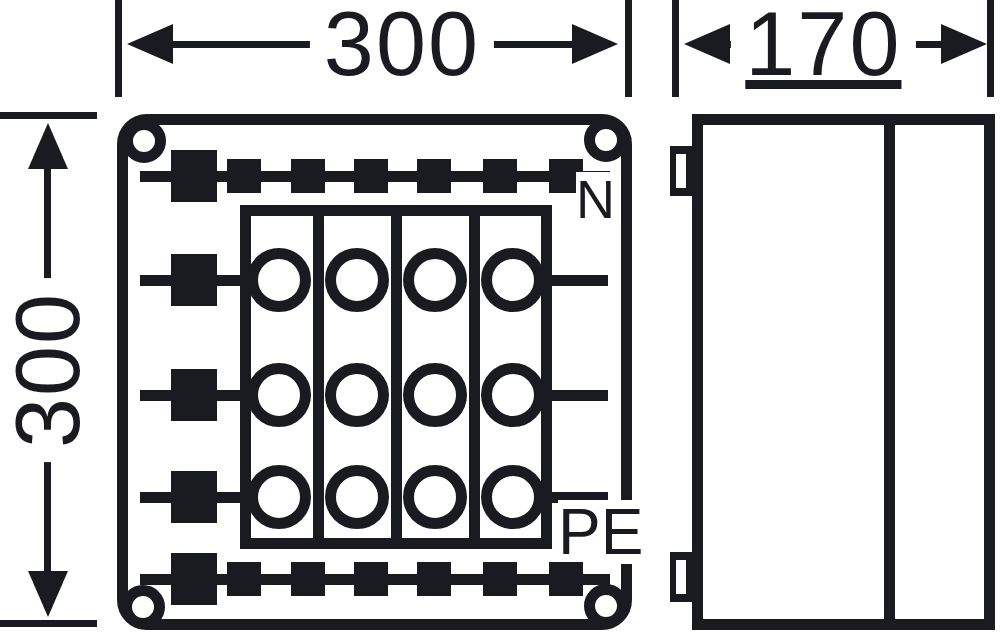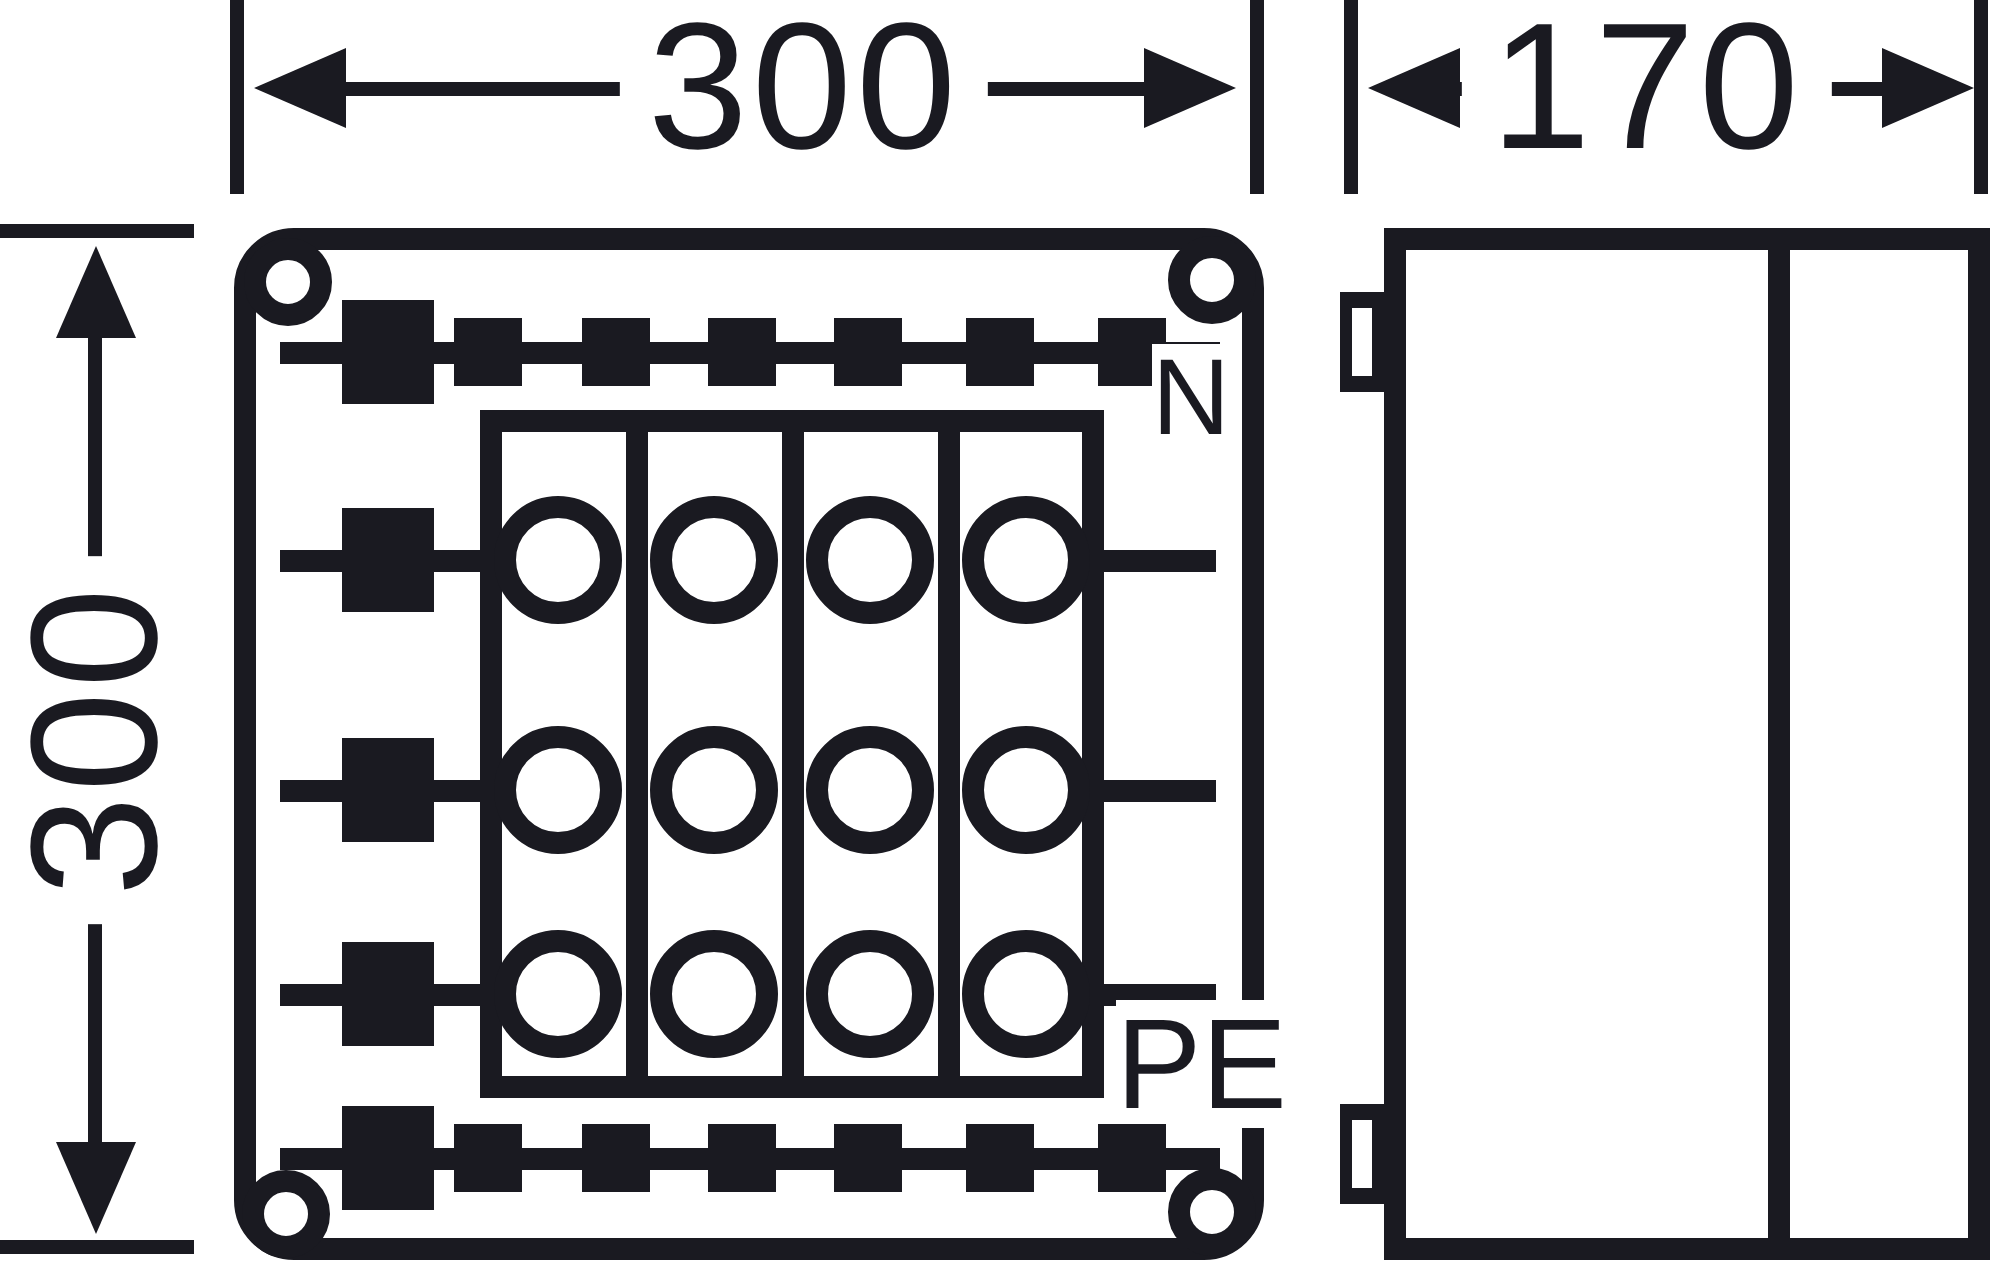--- a/index.html
+++ b/index.html
@@ -55,21 +55,21 @@
     </div>
   </div>
 
   <div>
     <div class="ink" style="left:672px;top:0;width:7px;height:97px;"></div>
     <div class="ink" style="left:987px;top:0;width:7px;height:97px;"></div>
     <div class="abs" style="left:684px;top:22px;width:303px;height:44px;">
       <div class="arrow-line" style="left:34px;right:34px;top:19px;"></div>
       <div class="ah ah-left"></div>
       <div class="ah ah-right"></div>
-      <span class="dim-label" style="left:46%;">170</span>
+      <span class="dim-label" style="left:46%;text-decoration:underline;">170</span>
     </div>
   </div>
 
   <div>
     <div class="ink" style="left:0;top:112px;width:97px;height:7px;"></div>
     <div class="ink" style="left:0;top:620px;width:97px;height:7px;"></div>
     <div class="abs" style="left:26px;top:123px;width:44px;height:494px;">
       <div class="arrow-line-v" style="left:18px;top:34px;bottom:34px;"></div>
       <div class="ah ah-up"></div>
       <div class="ah ah-down"></div>

